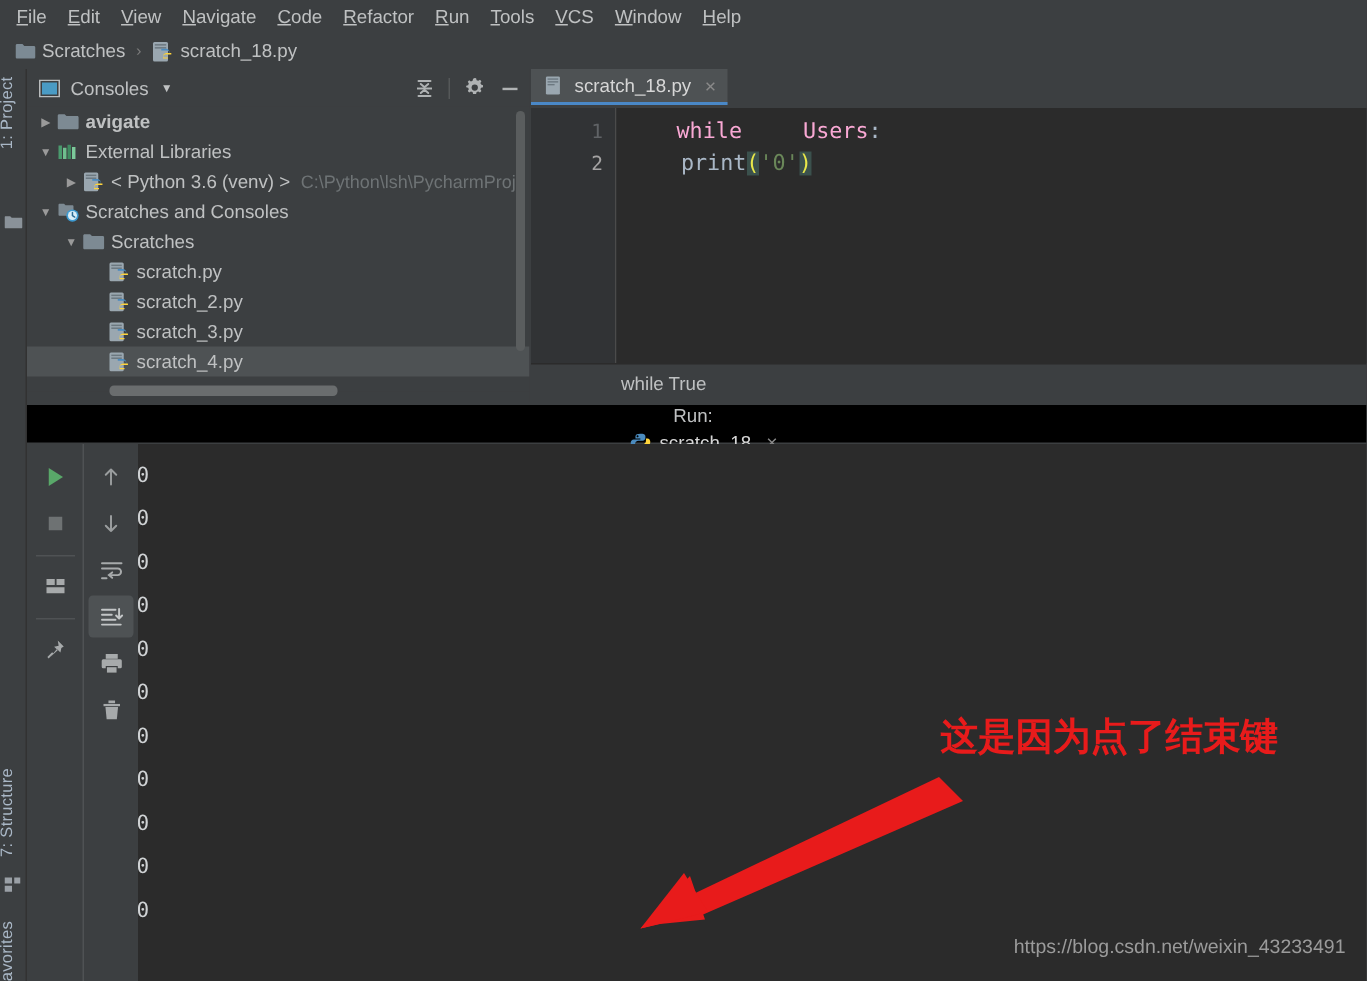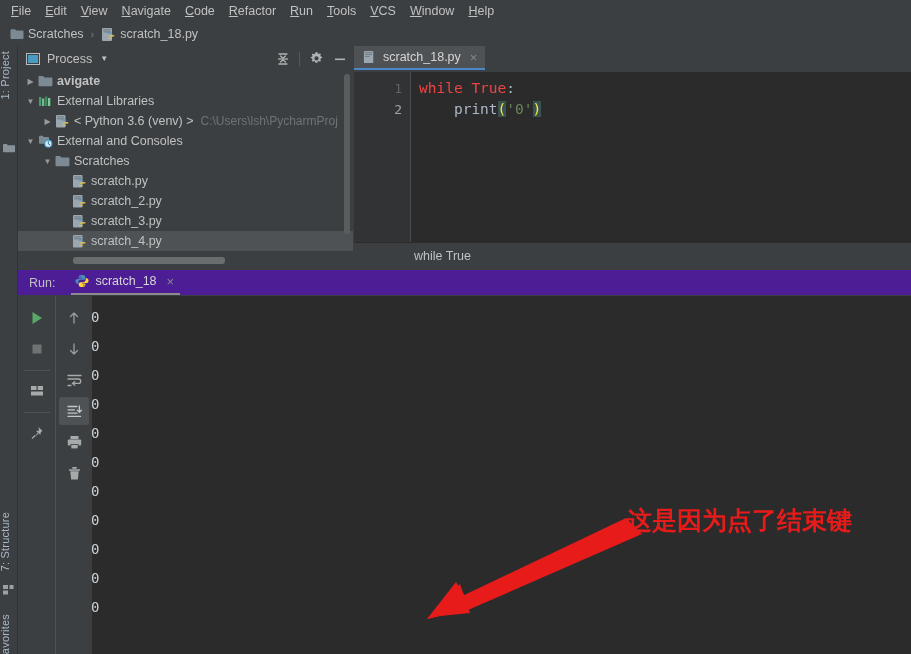--- a/index.html
+++ b/index.html
@@ -104,34 +104,34 @@
     font-family:"DejaVu Sans Mono", monospace; font-size:13px;
     text-align:right; padding:6px 8px 0 0; line-height:21px;
     border-right:1px solid #4b4b4b;
   }
   .gutter .cur { color:#a4a3a3; }
   .code {
     flex:1; padding:6px 0 0 8px; background:#2b2b2b;
     font-family:"DejaVu Sans Mono", monospace; font-size:14.5px;
     line-height:21px; white-space:pre;
   }
-  .kw { color:#ef4444; }
+  .kw { color:#f9a8d4;margin-left:32px; }
   .fn { color:#a9b7c6; }
   .str { color:#6a8759; }
   .paren { color:#e8e84a; background:#3b514d; }
   .breadcrumbs {
     position:absolute; left:0; bottom:0; width:557px; height:26px;
     background:#3c3f41; display:flex; align-items:center; padding-left:60px;
     font-size:12.5px; color:#bfc1c2; border-top:1px solid #2b2b2b;
   }
 
   
   .run-head {
     position:absolute; left:18px; top:270px; width:893px; height:25px;
-    background:#4c1d95; display:flex; align-items:center; padding-left:11px;
+    background:#000000; display:flex; align-items:center; padding-left:11px;flex-direction:column;
   }
   .run-label { font-size:12.5px; color:#bfc1c2; margin-right:16px; }
   .run-tab {
     display:flex; align-items:center; gap:6px; padding:3px 6px 4px 4px;
     border-bottom:2px solid #8c8c8c; font-size:12.5px; color:#d6d6d6;
   }
   .run-tab-close { color:#8a8a8a; font-size:13px; margin-left:4px; }
 
   .run-toolbar {
     position:absolute; left:18px; top:296px; width:74px; height:358px;
@@ -154,21 +154,21 @@
     color:#cfd2d4; padding-left:0; height:29px; line-height:29px;
   }
   .con-final {
     font-family:"DejaVu Sans Mono", monospace; font-size:14.5px;
     color:#cfd2d4; position:absolute; left:0; top:316px;
   }
   .con-inner { position:absolute; left:-1px; top:7px; }
 
   
   .annot {
-    position:absolute; left:627px; top:504px;
+    position:absolute; left:627px; top:474px;
     font-size:25px; color:#e81b1b; font-weight:600; white-space:nowrap;
     font-family:"DejaVu Sans", sans-serif;
   }
   .arrow-svg { position:absolute; left:420px; top:512px; }
   .watermark {
     position:absolute; right:14px; top:623px;
     font-size:13px; color:#9b9b9b; white-space:nowrap;
   }
 </style>
 </head>
@@ -230,21 +230,21 @@
   </div>
 
   <div class="project-panel">
     <div class="pp-head">
       <span style="display:inline-flex">
         <svg width="14" height="12" viewBox="0 0 14 12">
           <rect x="0.5" y="0.5" width="13" height="11" fill="none" stroke="#b9bcbd" stroke-width="1"></rect>
           <rect x="2" y="2" width="10" height="8" fill="#4a9bc4"></rect>
         </svg>
       </span>
-      <span class="pp-title">Process</span>
+      <span class="pp-title">Consoles</span>
       <span class="pp-caret">▼</span>
       <span class="pp-tools">
         <span style="display:inline-flex">
           <svg width="14" height="14" viewBox="0 0 14 14">
             <path d="M3 2h8M4.5 4l2.5 2.2L9.5 4M3 12h8M4.5 10l2.5-2.2L9.5 10" stroke="#b0b3b4" stroke-width="1.3" fill="none" stroke-linecap="round"></path>
             <path d="M2 7h10" stroke="#b0b3b4" stroke-width="1.3"></path>
           </svg>
         </span>
         <span style="width:1px;height:14px;background:#555859;display:inline-block"></span>
         <span style="display:inline-flex">
@@ -288,33 +288,33 @@
           <span class="tree-ico">
             <svg width="15" height="15" viewBox="0 0 15 15">
               <rect x="1" y="1" width="9.5" height="12.5" rx="1" fill="#9aa7b0"></rect>
               <rect x="2.2" y="2.4" width="7" height="1" fill="#6c7880"></rect>
               <rect x="2.2" y="4.3" width="7" height="1" fill="#6c7880"></rect>
               <path d="M6.5 5.4h3.3c1.3 0 2.4 1 2.4 2.3v1.5H8.9v-.7h3.1v-.8c0-.7-.5-1.2-1.2-1.2H6.5z" fill="#4b8bbe"></path>
               <path d="M13.3 8.3h-3.2c-1.3 0-2.4 1-2.4 2.3v1.5h3.3v-.7H7.9v-.8c0-.7.5-1.2 1.2-1.2h4.2z" fill="#ffd43b"></path>
             </svg>
           </span>
           <span class="tree-lbl">&lt; Python 3.6 (venv) &gt;</span>
-          <span class="tree-path">C:\Users\lsh\PycharmProj</span>
+          <span class="tree-path">C:\Python\lsh\PycharmProj</span>
         </div>
         <div class="tree-row" style="padding-left: 6px;">
           <span class="tw">▼</span>
           <span class="tree-ico">
             <svg width="15" height="15" viewBox="0 0 15 15">
               <path d="M1 2.5c0-.4.3-.7.7-.7h3l1 1.1h4.6c.4 0 .7.3.7.7v5.5c0 .4-.3.7-.7.7H1.7c-.4 0-.7-.3-.7-.7z" fill="#7d8a93"></path>
               <circle cx="10.3" cy="9.7" r="4.1" fill="#3d9ad1"></circle>
               <circle cx="10.3" cy="9.7" r="3" fill="#d9edf7"></circle>
               <path d="M10.3 7.6v2.2l1.5.9" stroke="#2a6b94" stroke-width="1" fill="none" stroke-linecap="round"></path>
             </svg>
           </span>
-          <span class="tree-lbl">External and Consoles</span>
+          <span class="tree-lbl">Scratches and Consoles</span>
         </div>
         <div class="tree-row" style="padding-left: 23px;">
           <span class="tw">▼</span>
           <span class="tree-ico">
             <svg width="15" height="13" viewBox="0 0 15 13">
               <path d="M0.5 2c0-.5.4-.9.9-.9h3.7l1.2 1.3h7.2c.5 0 .9.4.9.9v7c0 .5-.4.9-.9.9H1.4c-.5 0-.9-.4-.9-.9z" fill="#7d8a93"></path>
             </svg>
           </span>
           <span class="tree-lbl">Scratches</span>
         </div>
@@ -389,21 +389,21 @@
         <span>scratch_18.py</span>
         <span class="tab-close">×</span>
       </div>
     </div>
 
     <div class="editor">
       <div class="gutter" id="gutter">
           <div>1</div>
           <div class="cur">2</div>
         </div>
-      <div class="code"><span class="kw">while</span> <span class="kw">True</span><span class="fn">:</span>
+      <div class="code"><span class="kw">while</span> <span class="kw">Users</span><span class="fn">:</span>
     <span class="fn">print</span><span class="paren">(</span><span class="str">'0'</span><span class="paren">)</span></div>
     </div>
 
     <div class="breadcrumbs">
       <span>while True</span>
     </div>
   </div>
 
   <div class="run-head">
     <span class="run-label">Run:</span>
@@ -506,14 +506,15 @@
   </div>
 
   <svg class="arrow-svg" width="240" height="115" viewBox="0 0 240 115">
     <polygon points="206,6 222,22 48,98 38,86" fill="#e81b1b"></polygon>
     <polygon points="7,107 40,72 50,101 20,104" fill="#e81b1b"></polygon>
     <polygon points="7,107 36,70 52,96" fill="#e81b1b"></polygon>
   </svg>
 
   <div class="annot">这是因为点了结束键</div>
 
+  <div class="watermark">https://blog.csdn.net/weixin_43233491</div>
 
 </div>
 
 </body></html>

